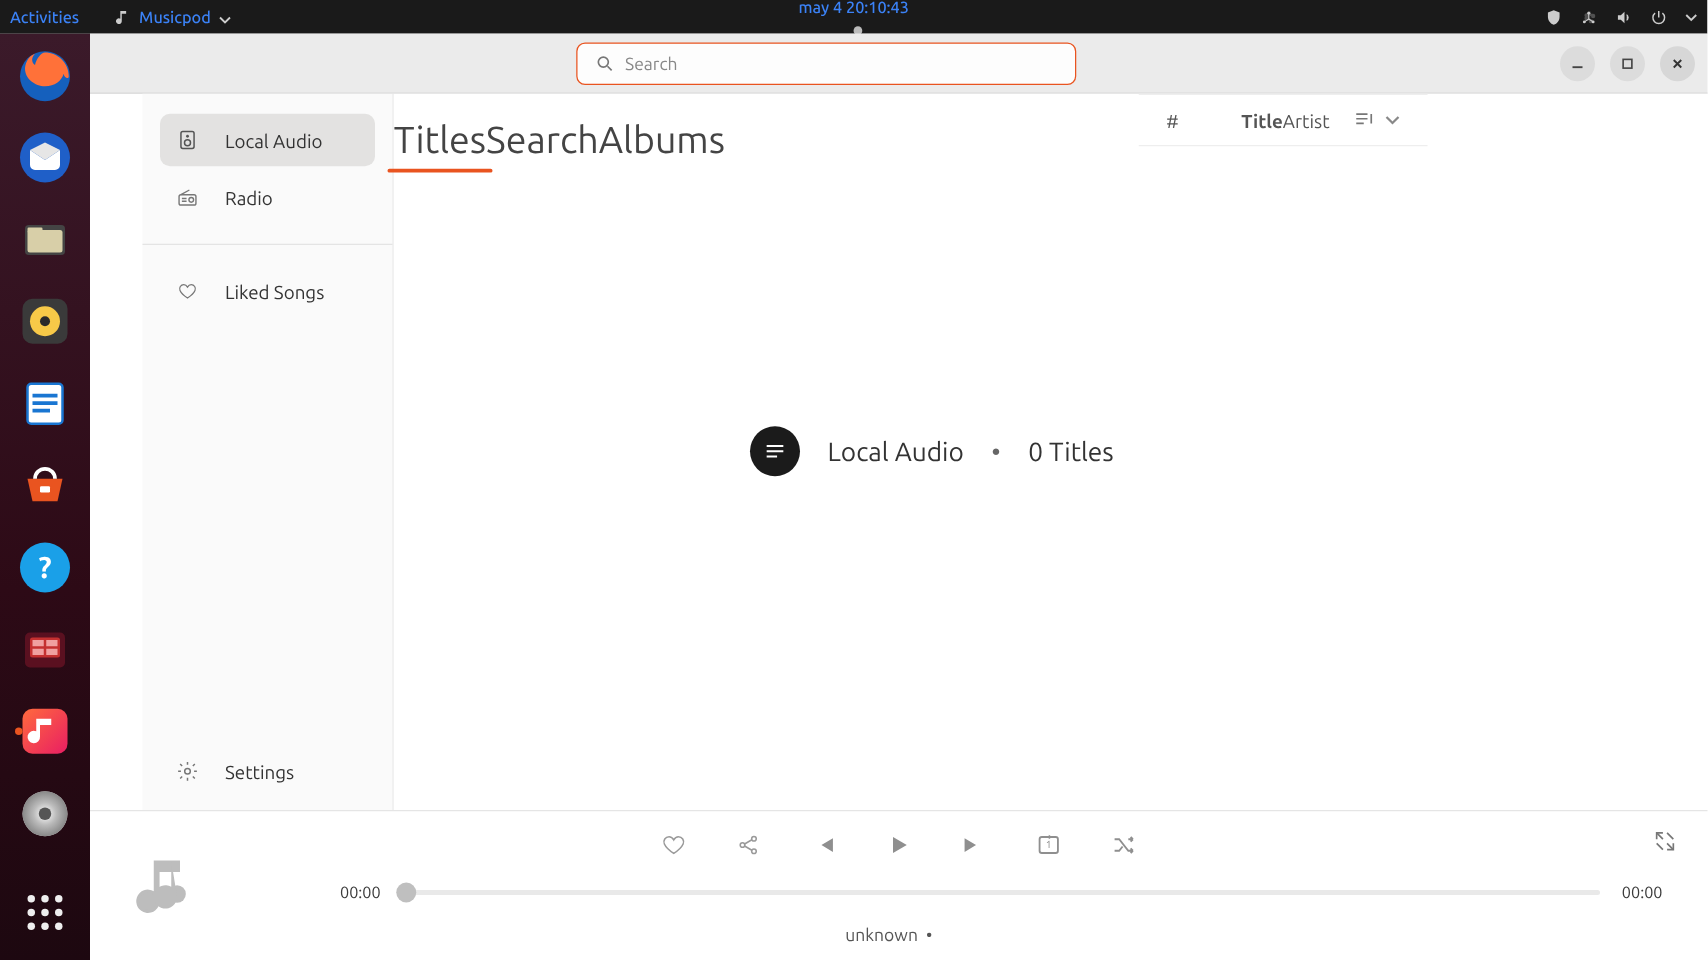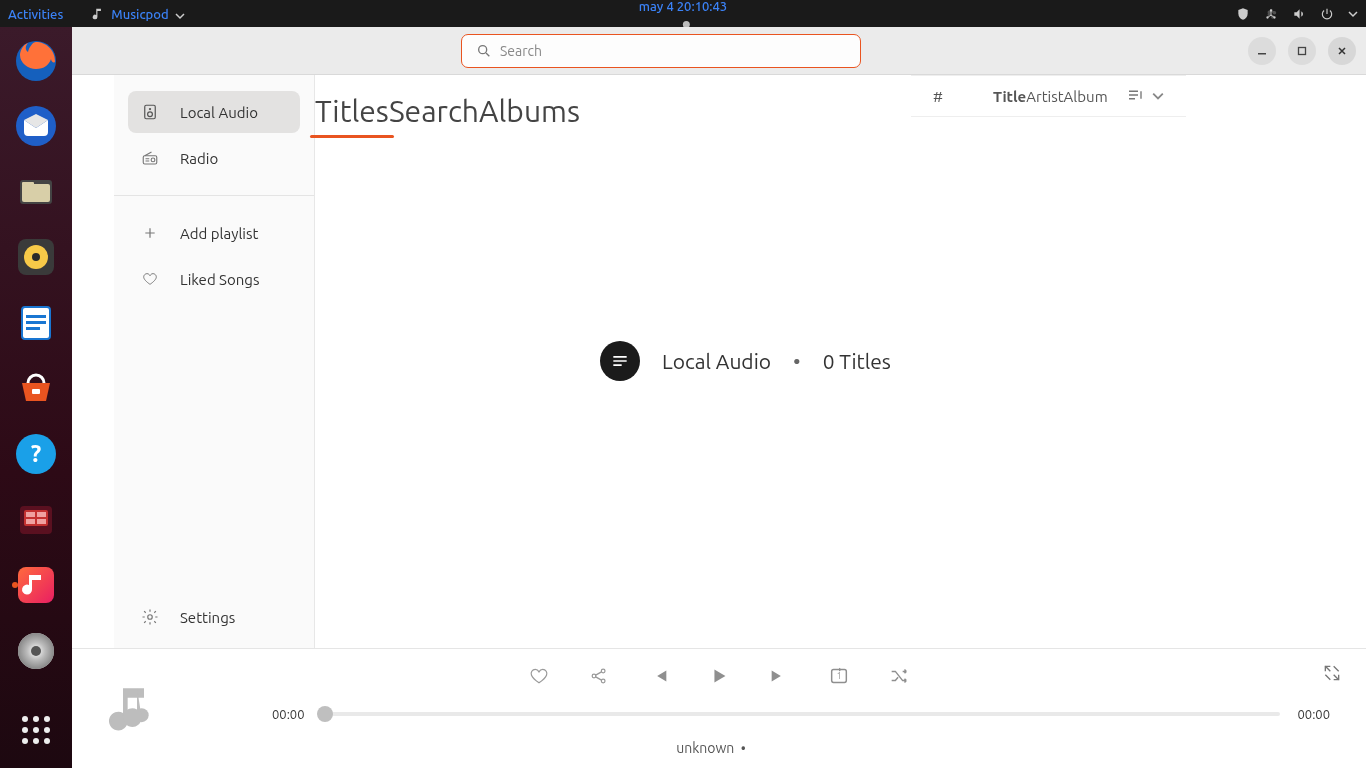--- a/index.html
+++ b/index.html
@@ -337,28 +337,20 @@
             </svg>
         </span>
         <span>Radio</span>
       </div>
 
       <div class="side-sep"></div>
 
       <div class="side-item">
         <span class="ico">
           <svg width="16" height="16" viewBox="0 0 24 24">
-              <path d="M12 5v14M5 12h14" stroke="#777" stroke-width="1.8"></path>
-            </svg>
-        </span>
-        <span>Add playlist</span>
-      </div>
-      <div class="side-item">
-        <span class="ico">
-          <svg width="16" height="16" viewBox="0 0 24 24">
               <path d="M12 20s-7-4.5-9-9c-1.5-3.3 1-7 4.5-7 2 0 3.5 1.2 4.5 3 1-1.8 2.5-3 4.5-3 3.5 0 6 3.7 4.5 7-2 4.5-9 9-9 9z" fill="none" stroke="#777" stroke-width="1.5"></path>
             </svg>
         </span>
         <span>Liked Songs</span>
       </div>
 
       <div class="grow"></div>
 
       <div class="side-item" style="margin-bottom:10px;">
         <span class="ico">
@@ -387,21 +379,20 @@
         </div>
         <span>Local Audio</span>
         <span class="dot-sep">•</span>
         <span>0 Titles</span>
       </div>
 
       <div class="table-head">
         <div class="col-hash">#</div>
         <div class="col-title">Title</div>
         <div class="col-artist">Artist</div>
-        <div class="col-album">Album</div>
         <div class="col-actions">
           <span>
             <svg width="18" height="18" viewBox="0 0 24 24">
                 <path d="M4 7h12M4 12h12M4 17h8M20 7v10" stroke="#777" stroke-width="1.8"></path>
               </svg>
           </span>
           <span>
             <svg width="12" height="12" viewBox="0 0 10 10">
                 <path d="M1 3l4 4 4-4" stroke="#888" stroke-width="1.5" fill="none"></path>
               </svg>

